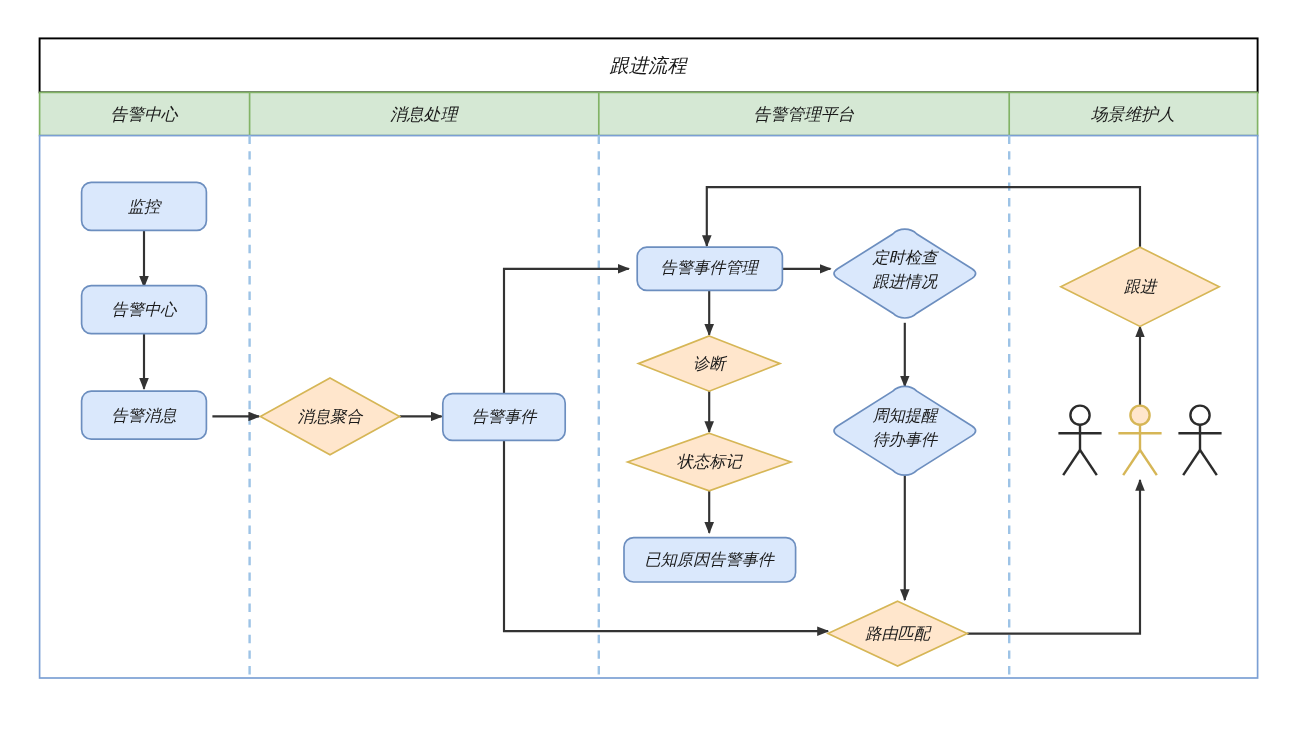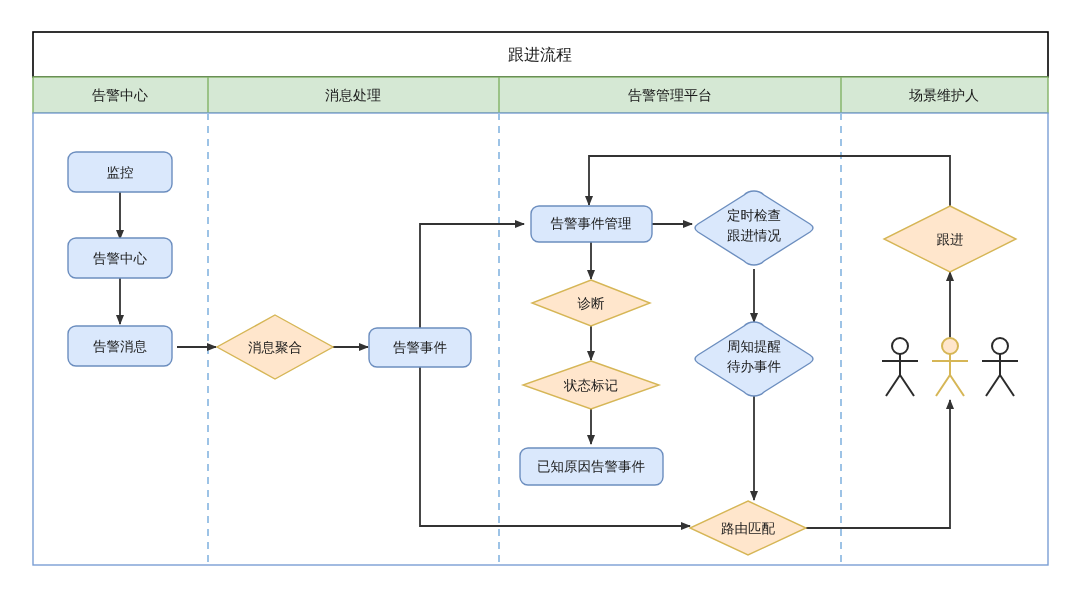--- a/index.html
+++ b/index.html
@@ -1,20 +1,20 @@
 <!DOCTYPE html>
 <html><head>
 <meta charset="utf-8">
 <style>
   html,body{margin:0;padding:0;background:#ffffff;}
   body{
     width:1080px;height:608px;overflow:hidden;
     font-family:"Liberation Sans","DejaVu Sans",sans-serif;
   }
-  #stage{position:relative;width:1080px;height:608px;}
+  #stage{position:relative;width:1080px;height:608px;font-style:italic;}
   svg{display:block;}
   .lane-title,.pool-title,.node-label{
     font-family:"Liberation Sans","DejaVu Sans",sans-serif;
     fill:#1a1a1a;
     dominant-baseline:middle;
     text-anchor:middle;
   }
   .pool-title{font-size:16px;}
   .lane-title{font-size:14px;}
   .node-label{font-size:13.5px;}

